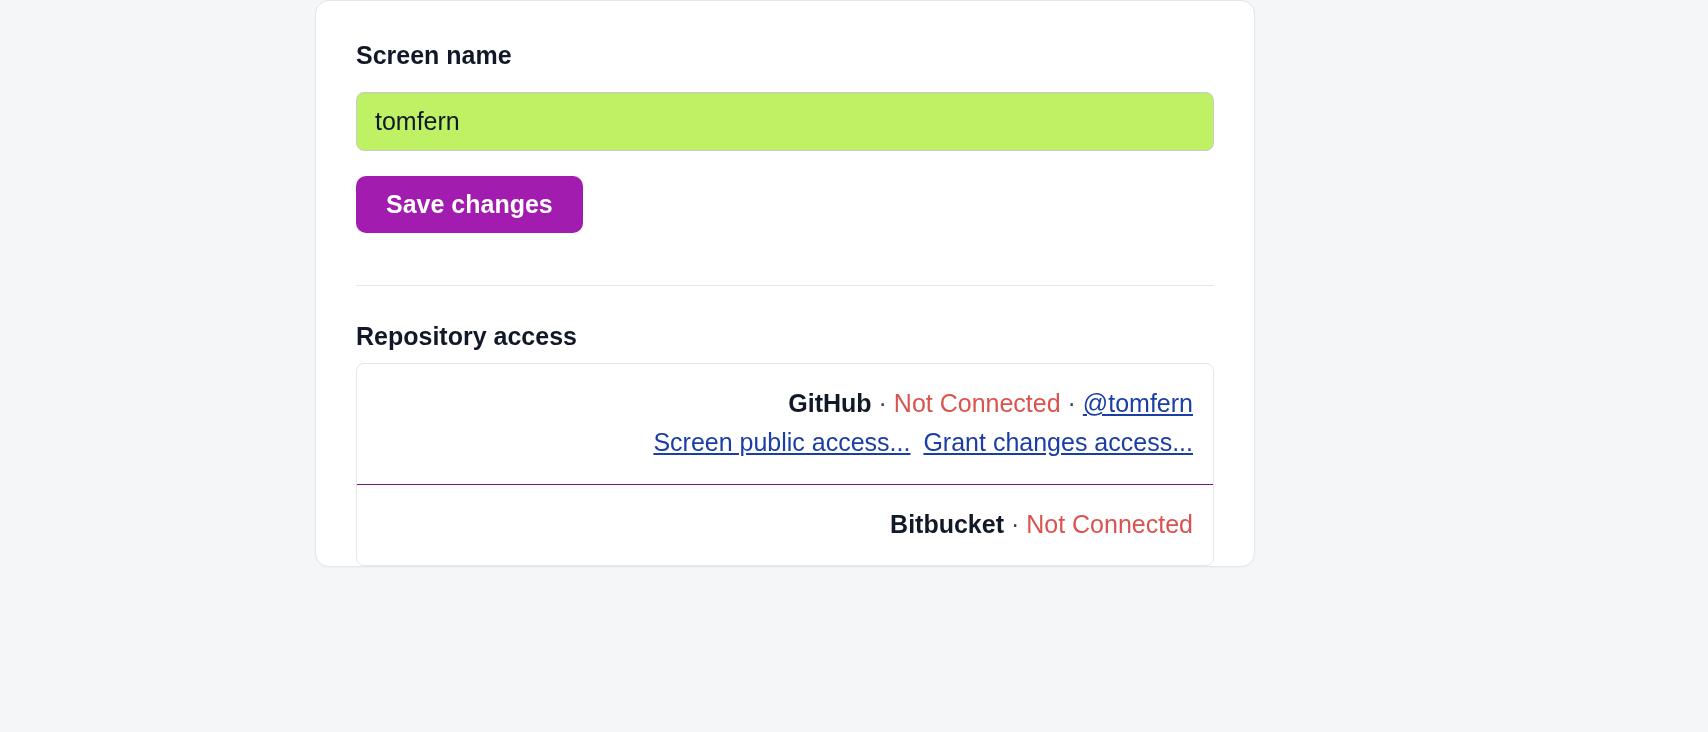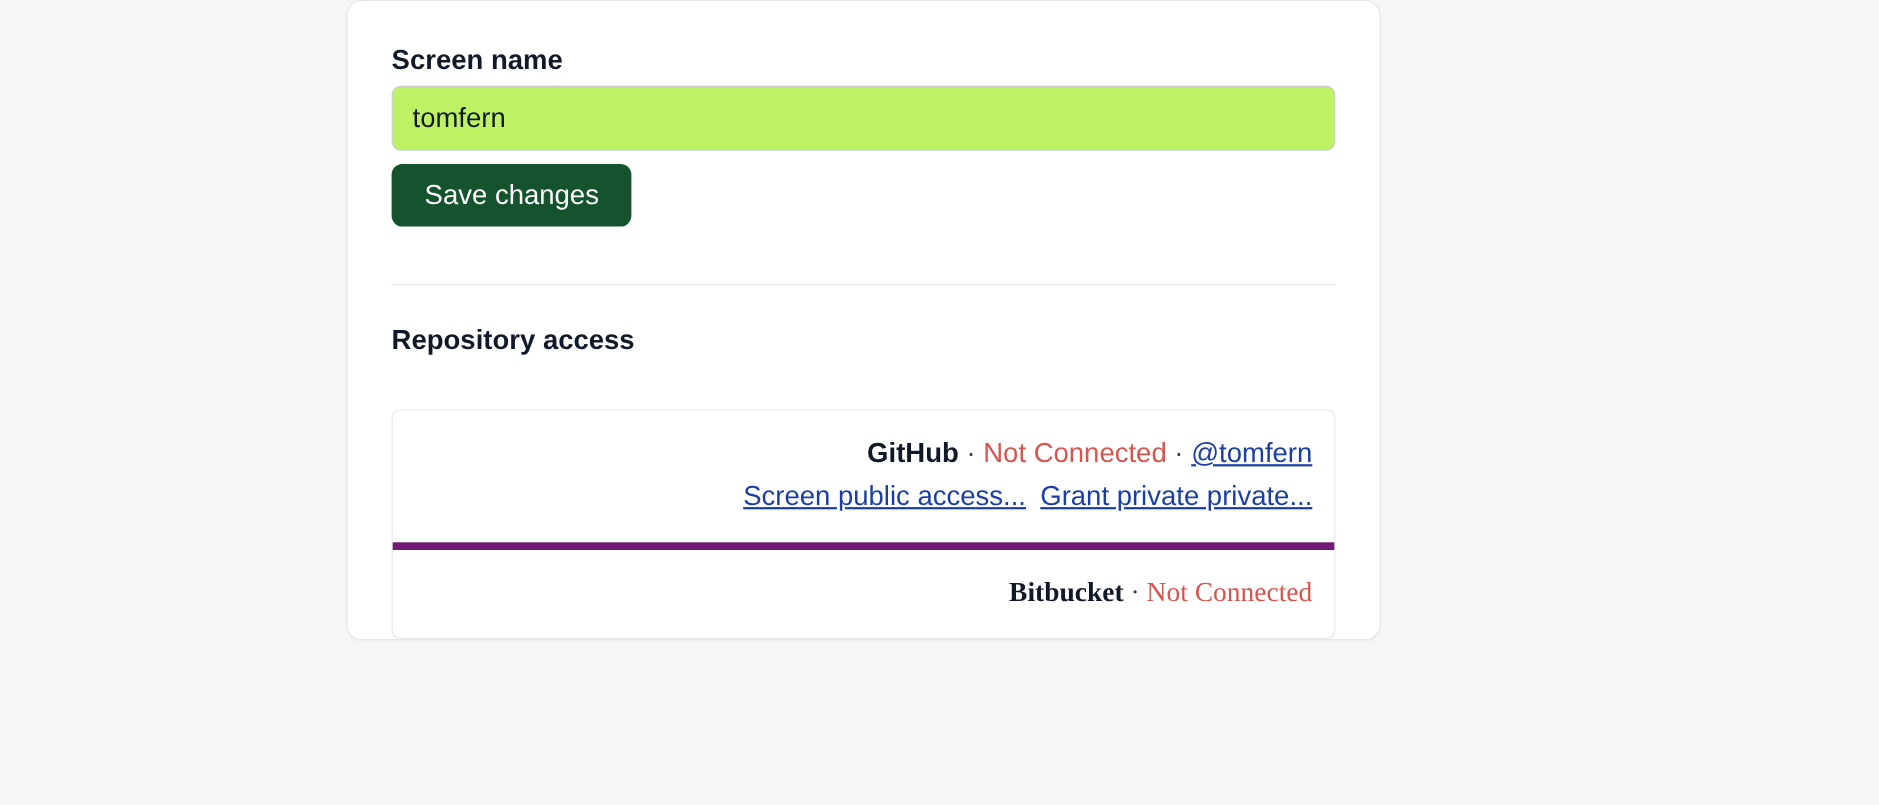--- a/index.html
+++ b/index.html
@@ -26,69 +26,68 @@
       border-radius: 14px;
       margin-left: 295px;
       width: 940px;
       padding: 40px 40px 0 40px;
       box-shadow: 0 1px 2px rgba(0,0,0,0.03);
     }
     .section-label {
       font-size: 25px;
       font-weight: 700;
       color: #111827;
-      margin-bottom: 8px;
+      margin-bottom: 22px;
     }
     .text-input {
       width: 100%;
       font-size: 25px;
       padding: 14px 18px;
       border: 1px solid #c9cbd1;
       border-radius: 8px;
       color: #111827;
       background: #bef264;
       outline: none;
       box-shadow: inset 0 1px 1px rgba(0,0,0,0.02);
     }
     .save-btn {
-      margin-top: 12px;
-      background: #14532d;
+      margin-top: 25px;
+      background: #a21caf;
       color: #ffffff;
       font-size: 25px;
-      font-weight: 400;
+      font-weight: 700;
       border: none;
       border-radius: 10px;
       padding: 14px 30px;
       cursor: pointer;
     }
     .divider {
       border: none;
       border-top: 1px solid #e5e6ea;
       margin-top: 52px;
       margin-bottom: 36px;
     }
     .repo-heading {
       font-size: 25px;
       font-weight: 700;
       color: #111827;
-      margin-bottom: 48px;
+      margin-bottom: 12px;
     }
     .repo-list {
       border: 1px solid #e5e6ea;
       border-radius: 8px;
       text-align: right;
     }
     .repo-item {
       padding: 20px 20px 22px 20px;
       font-size: 25px;
       line-height: 1.55;
     }
     .repo-item + .repo-item {
-      border-top: 7px solid #701a75;
-      font-family: Liberation Serif, serif;
+      border-top: 1px solid #701a75;
     }
     .repo-name {
       font-weight: 700;
       color: #111827;
     }
     .dot {
       color: #374151;
       font-weight: 400;
     }
     .status-not-connected {
@@ -128,21 +127,21 @@
       <div class="repo-item">
         <div>
           <span class="repo-name">GitHub</span>
           <span class="dot"> · </span>
           <span class="status-not-connected">Not Connected</span>
           <span class="dot"> · </span>
           <a class="link">@tomfern</a>
         </div>
         <div class="links-row">
           <a class="link">Screen public access...</a>
-          <a class="link">Grant private private...</a>
+          <a class="link">Grant changes access...</a>
         </div>
       </div>
 
       <div class="repo-item">
         <div>
           <span class="repo-name">Bitbucket</span>
           <span class="dot"> · </span>
           <span class="status-not-connected">Not Connected</span>
         </div>
       </div>

